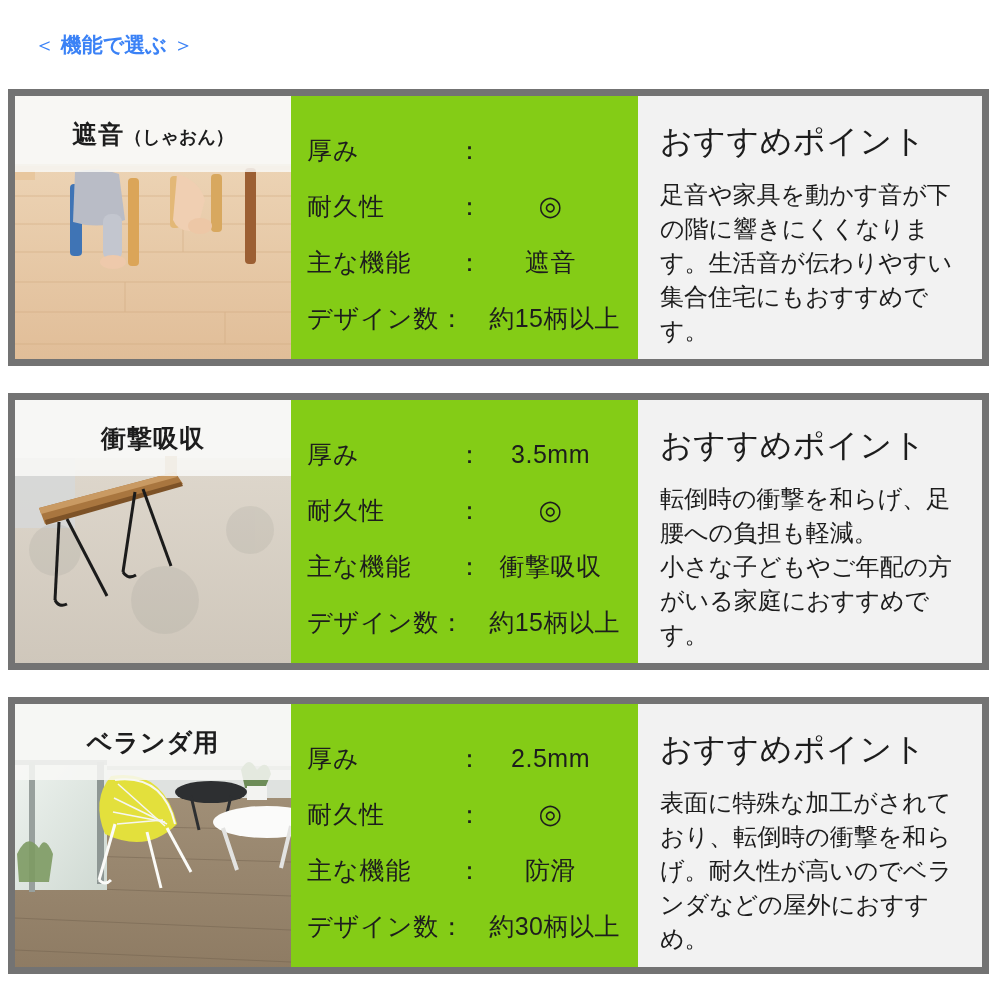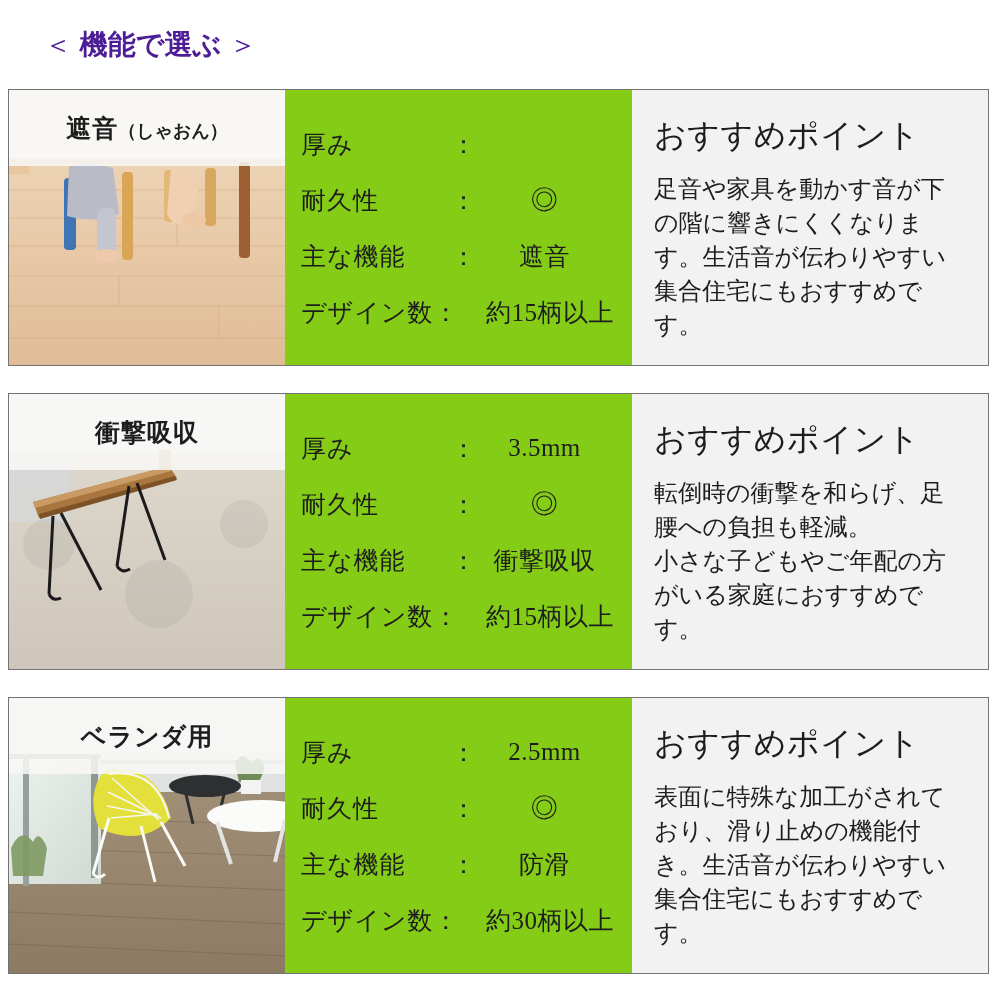--- a/index.html
+++ b/index.html
@@ -29,39 +29,38 @@
     padding-left: 30px;
   }
   .title-main {
     font-size: 37px;
     font-weight: 700;
     color: #123253;
     letter-spacing: 0.5px;
     white-space: nowrap;
   }
   .title-sub {
-    font-size: 28px;
+    font-size: 21px;
     font-weight: 700;
-    color: #4c1d95;
-    margin-left: 14px;
+    color: #3b82f6;
+    margin-left: 4px;
     white-space: nowrap;
   }
   .title-bracket { font-weight: 400; }
 
   
   .card {
     position: absolute;
     left: 8px;
     width: 981px;
     height: 277px;
-    border: 1px solid #737373;
+    border: 7px solid #737373;
     background: #ffffff;
     display: flex;
     overflow: hidden;
-    font-family: Liberation Serif, serif;
   }
   #card-0 { top: 89px; }
   #card-1 { top: 393px; }
   #card-2 { top: 697px; }
 
   
   .photo {
     position: relative;
     width: 276px;
     height: 100%;
@@ -384,18 +383,18 @@
       </div>
       <div class="spec-row">
         <span class="spec-key wide">デザイン数</span>
         <span class="spec-colon">：</span>
         <span class="spec-val design">約30柄以上</span>
       </div>
     </div>
 
     <div class="point">
       <div class="point-title">おすすめポイント</div>
-      <div class="point-body">表面に特殊な加工がされており、滑り止めの機能付き。生活音が伝わりやすい集合住宅にもおすすめです。</div>
+      <div class="point-body">表面に特殊な加工がされており、転倒時の衝撃を和らげ。耐久性が高いのでベランダなどの屋外におすすめ。</div>
     </div>
   </div>
     </div>
 
 </div>
 
 </body></html>

